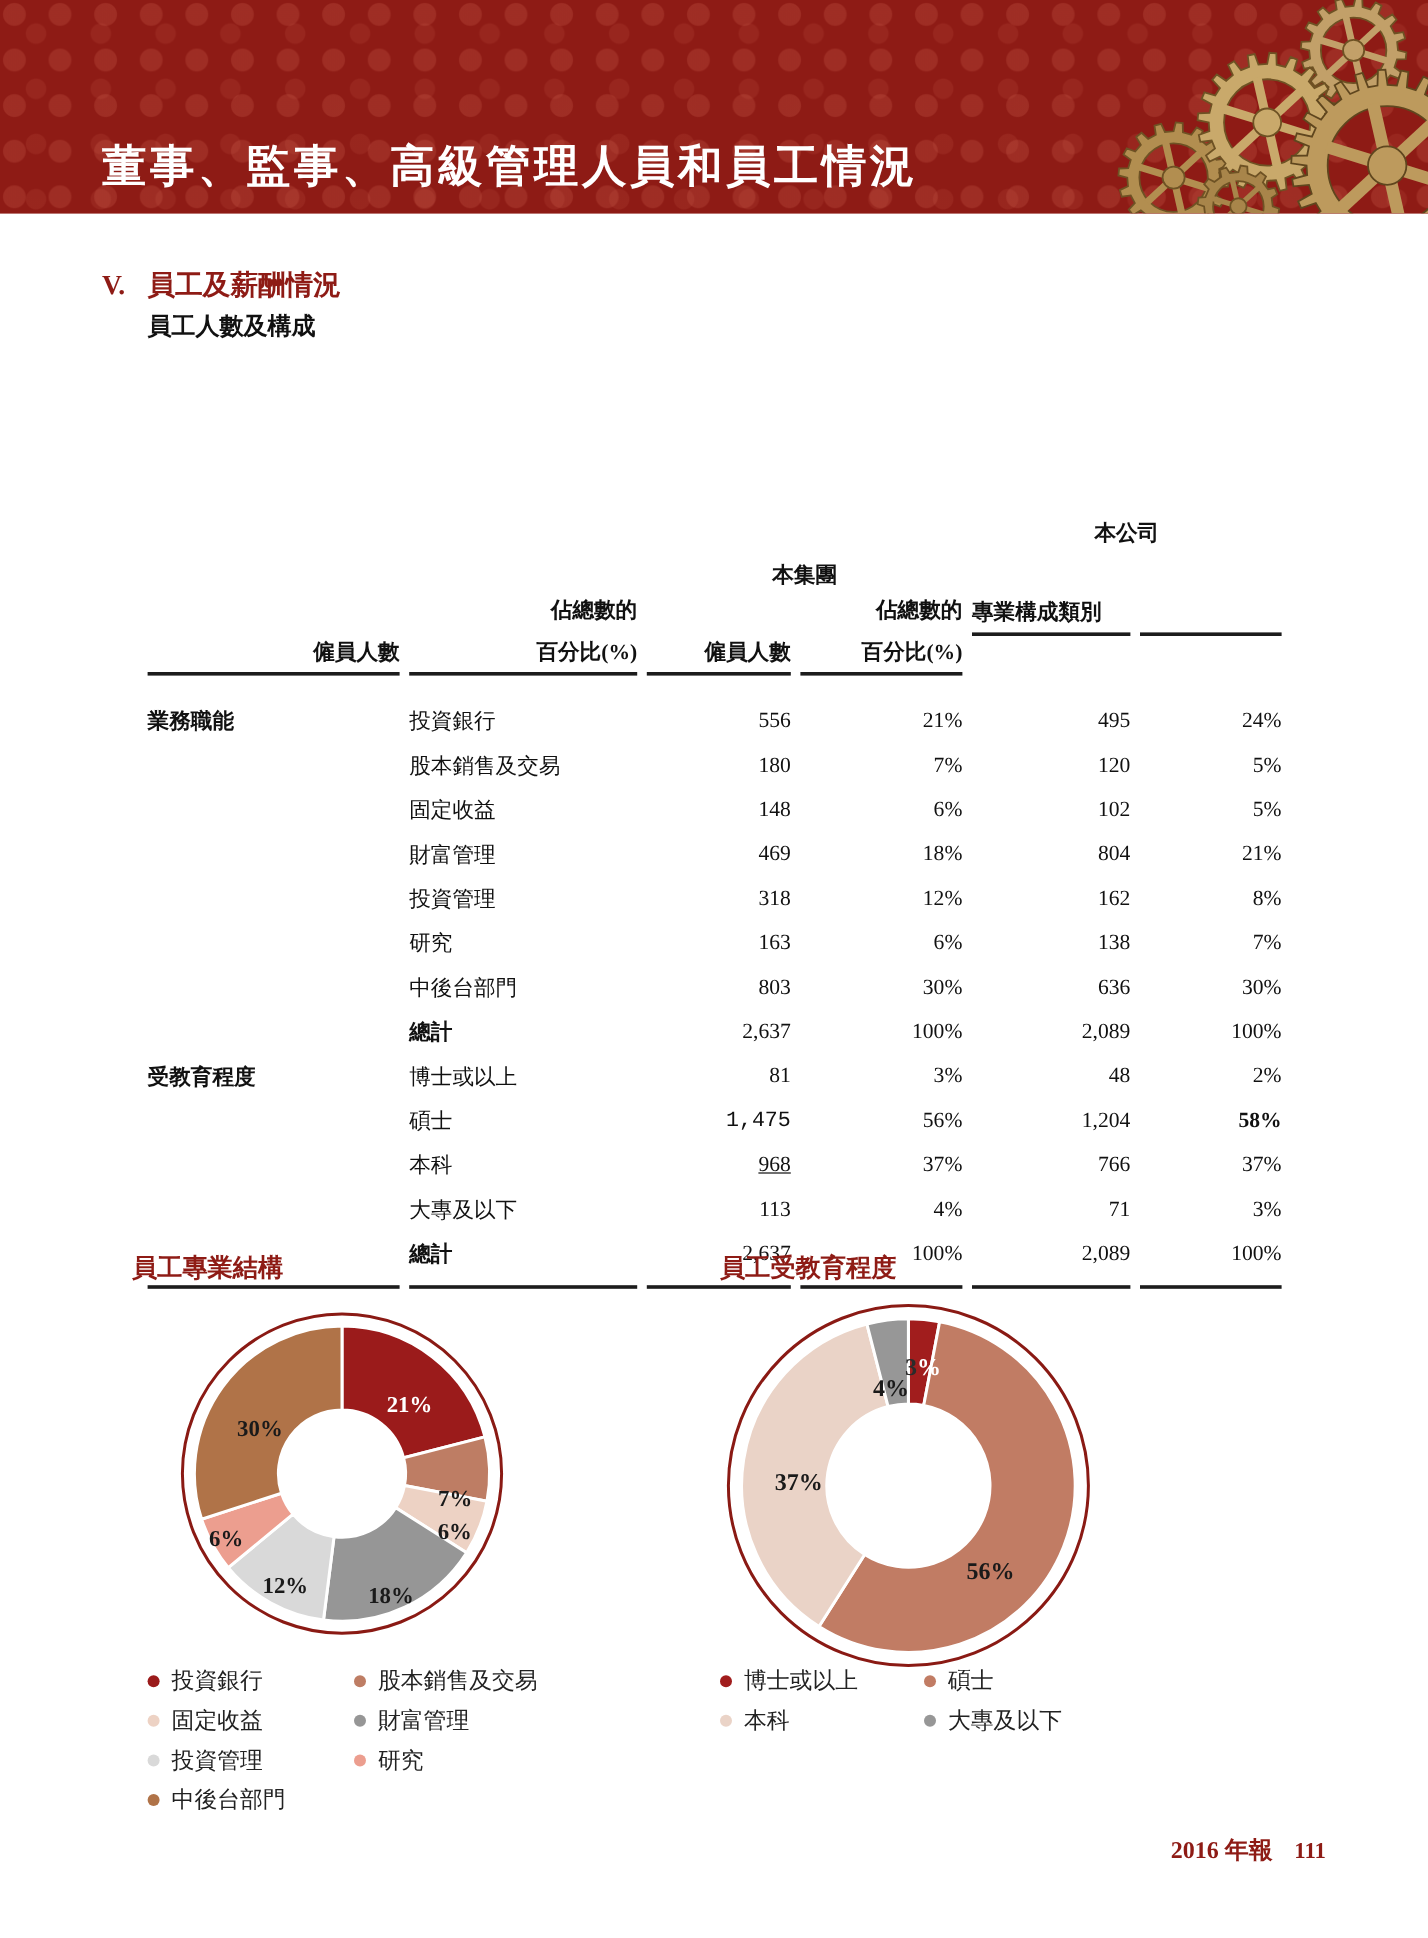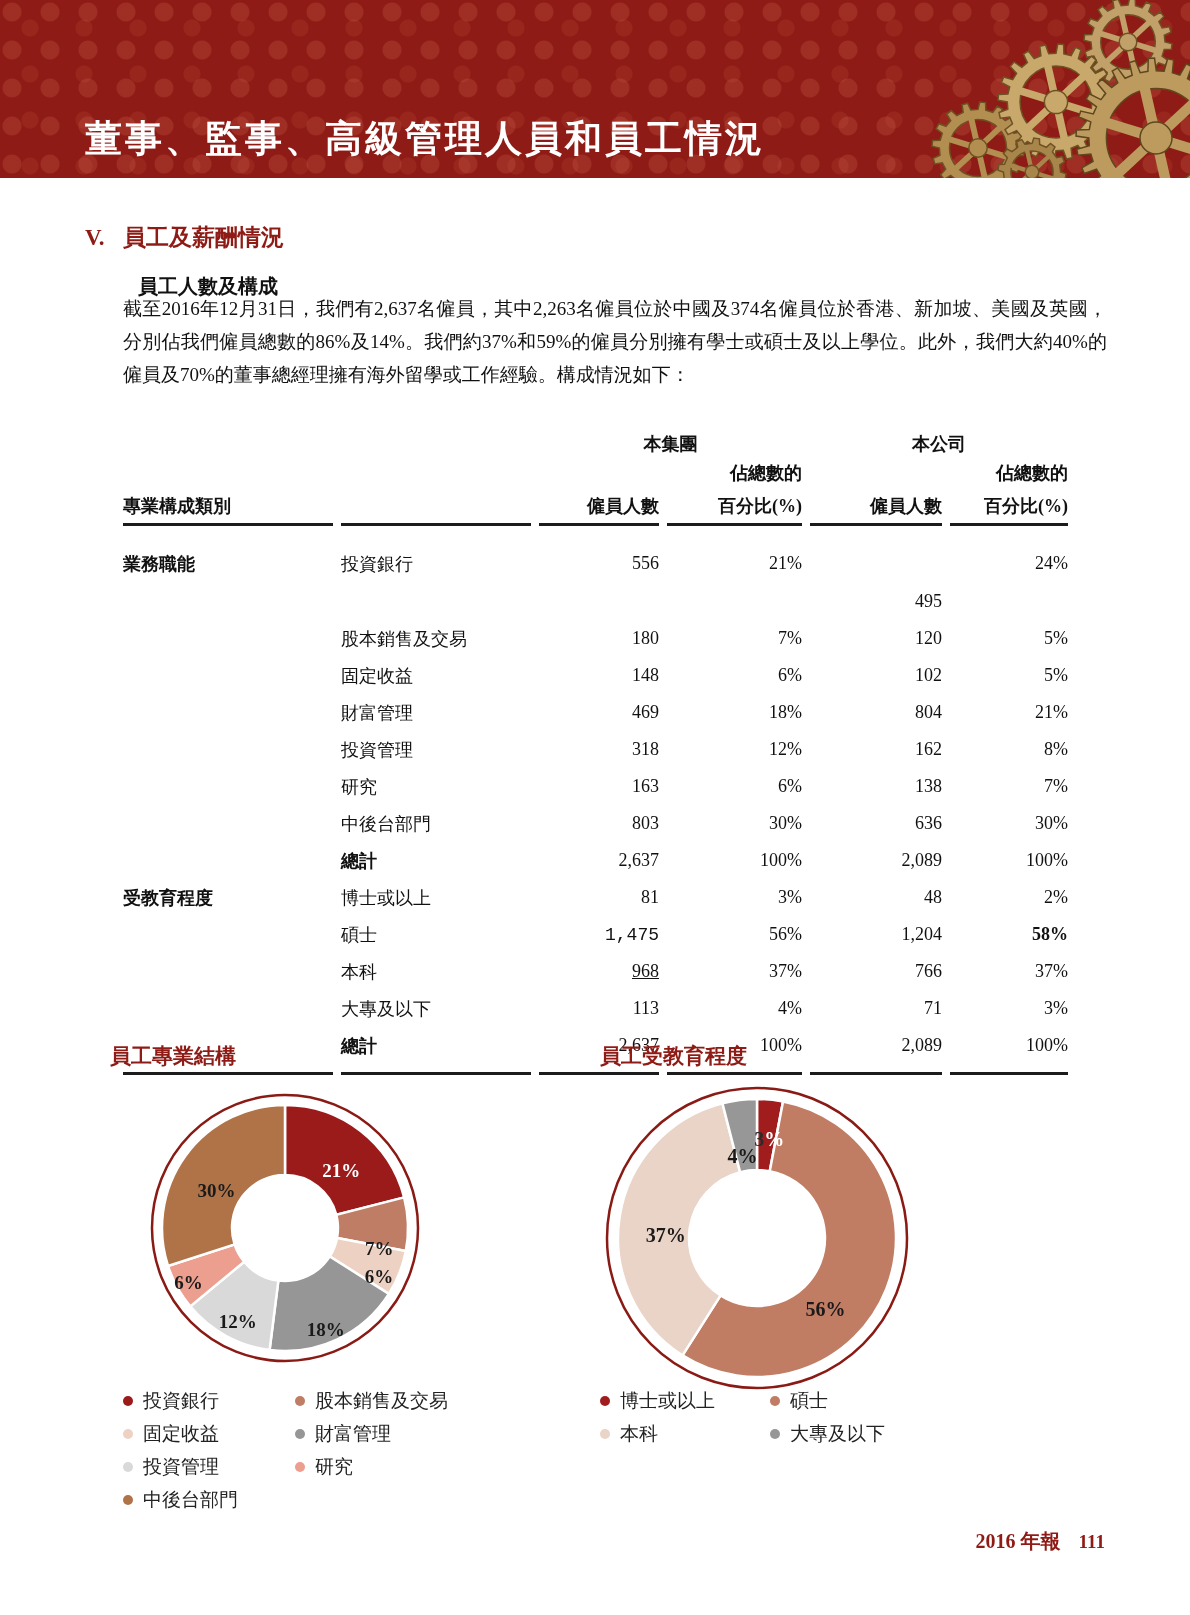--- a/index.html
+++ b/index.html
@@ -11,21 +11,21 @@
     background-image:
       radial-gradient(circle at 12px 12px, rgba(224,118,96,0.20) 9px, rgba(0,0,0,0) 10px),
       radial-gradient(circle at 30px 28px, rgba(224,118,96,0.12) 8px, rgba(0,0,0,0) 9px);
     background-size:38px 38px, 54px 46px;}
   .banner h1{position:absolute;left:85px;bottom:14px;margin:0;font-size:37px;font-weight:bold;
     color:#ffffff;letter-spacing:3px;}
   .gears{position:absolute;right:0;top:0;}
   
   .sec-head{position:absolute;left:85px;top:222px;font-size:23px;font-weight:bold;color:#8e1b15;}
   .sec-head .sec-num{display:inline-block;width:38px;}
-  .subtitle{position:absolute;left:123px;top:258px;margin:15px;font-size:20px;font-weight:bold;color:#111;}
+  .subtitle{position:absolute;left:123px;top:258px;margin:0;font-size:20px;font-weight:bold;color:#111;}
   .para{position:absolute;left:123px;top:292px;width:984px;margin:0;font-size:19px;line-height:33px;
     text-align:justify;color:#111;}
   
   .table-grid{position:absolute;left:123px;top:424px;width:945px;display:grid;
     grid-template-columns:210px 190px 120px 135px 132px 118px;column-gap:8px;}
   .table-grid .cell{display:flex;align-items:center;font-size:18px;color:#111;}
   .table-grid .num{justify-content:flex-end;}
   .table-grid .b{font-weight:bold;}
   .table-grid .ctr{justify-content:center;align-items:flex-end;padding-bottom:3px;}
   .table-grid .bot{align-items:flex-end;padding-bottom:5px;}
@@ -107,26 +107,25 @@
       </svg>
     <h1>董事、監事、高級管理人員和員工情況</h1>
   </header>
 
   <div class="sec-head">
     <span class="sec-num">V.</span><span>員工及薪酬情況</span>
   </div>
 
   <h3 class="subtitle">員工人數及構成</h3>
 
-  <p class="para">截至2016年12月31日，我們有2,637名僱員，其中2,263名僱員位於中國及374名僱員位於香港、新加坡、美國及英國，分別佔我們僱員總數的86%及14%。我們約37%和59%的僱員分別擁有學士或碩士及以上學位。此外，我們大約40%的僱員及70%的董事總經理擁有海外留學或工作經驗。構成情況如下：</p>
 
   <div id="emp-table" class="table-grid">
       <div class="cell" style="height:32px;grid-column:1/3"></div>
+      <div class="cell ctr b" style="height:32px;grid-column:5/7">本公司</div>
       <div class="cell ctr b" style="height:32px;grid-column:3/5">本集團</div>
-      <div class="cell ctr b" style="height:32px;grid-column:5/7">本公司</div>
       <div class="cell num b bot" style="height:26px;"></div>
       <div class="cell num b bot" style="height:26px;"></div>
       <div class="cell num b bot" style="height:26px;"></div>
       <div class="cell num b bot" style="height:26px;">佔總數的</div>
       <div class="cell num b bot" style="height:26px;"></div>
       <div class="cell num b bot" style="height:26px;">佔總數的</div>
       <div class="cell b bot" style="height:28px;">專業構成類別</div>
       <div class="cell bot" style="height:28px;"></div>
       <div class="cell num b bot" style="height:28px;">僱員人數</div>
       <div class="cell num b bot" style="height:28px;">百分比(%)</div>
@@ -136,21 +135,21 @@
       <div class="rule"></div>
       <div class="rule"></div>
       <div class="rule"></div>
       <div class="rule"></div>
       <div class="rule"></div>
       <div style="height:16px;grid-column:1/7"></div>
       <div class="cell b" style="height:37px;">業務職能</div>
       <div class="cell" style="height:37px;">投資銀行</div>
       <div class="cell num" style="height:37px;">556</div>
       <div class="cell num" style="height:37px;">21%</div>
-      <div class="cell num" style="height:37px;margin-top:38px;">495</div>
+      <div class="cell num" style="height:37px;">495</div>
       <div class="cell num" style="height:37px;">24%</div>
       <div class="cell b" style="height:37px;"></div>
       <div class="cell" style="height:37px;">股本銷售及交易</div>
       <div class="cell num" style="height:37px;">180</div>
       <div class="cell num" style="height:37px;">7%</div>
       <div class="cell num" style="height:37px;">120</div>
       <div class="cell num" style="height:37px;">5%</div>
       <div class="cell b" style="height:37px;"></div>
       <div class="cell" style="height:37px;">固定收益</div>
       <div class="cell num" style="height:37px;">148</div>

